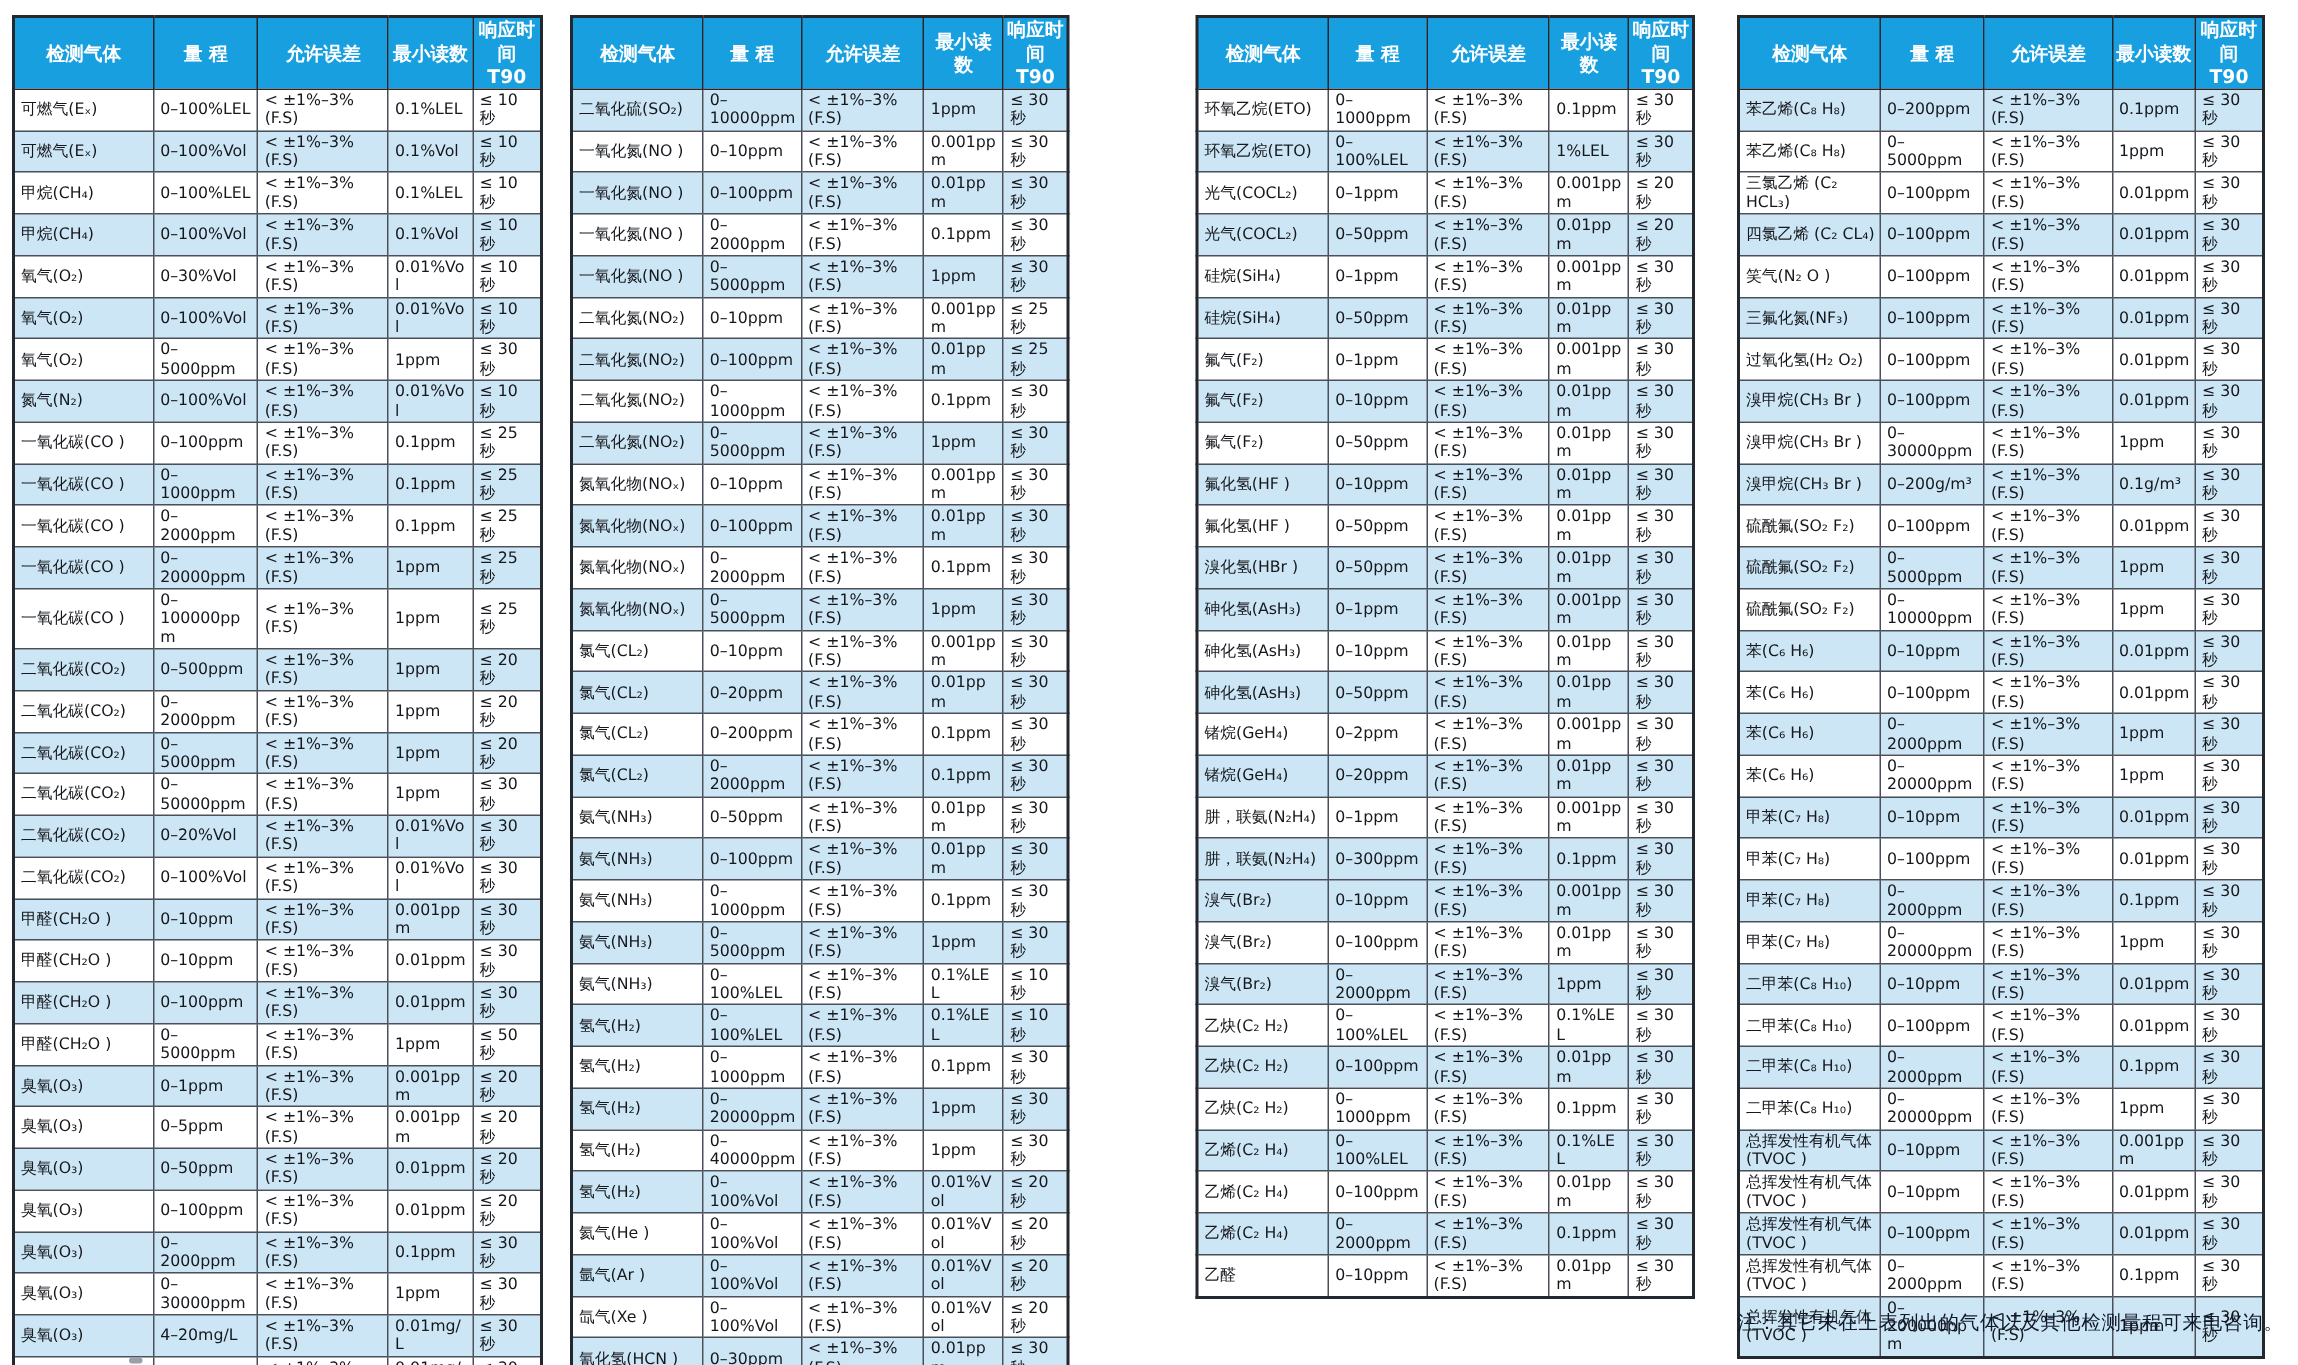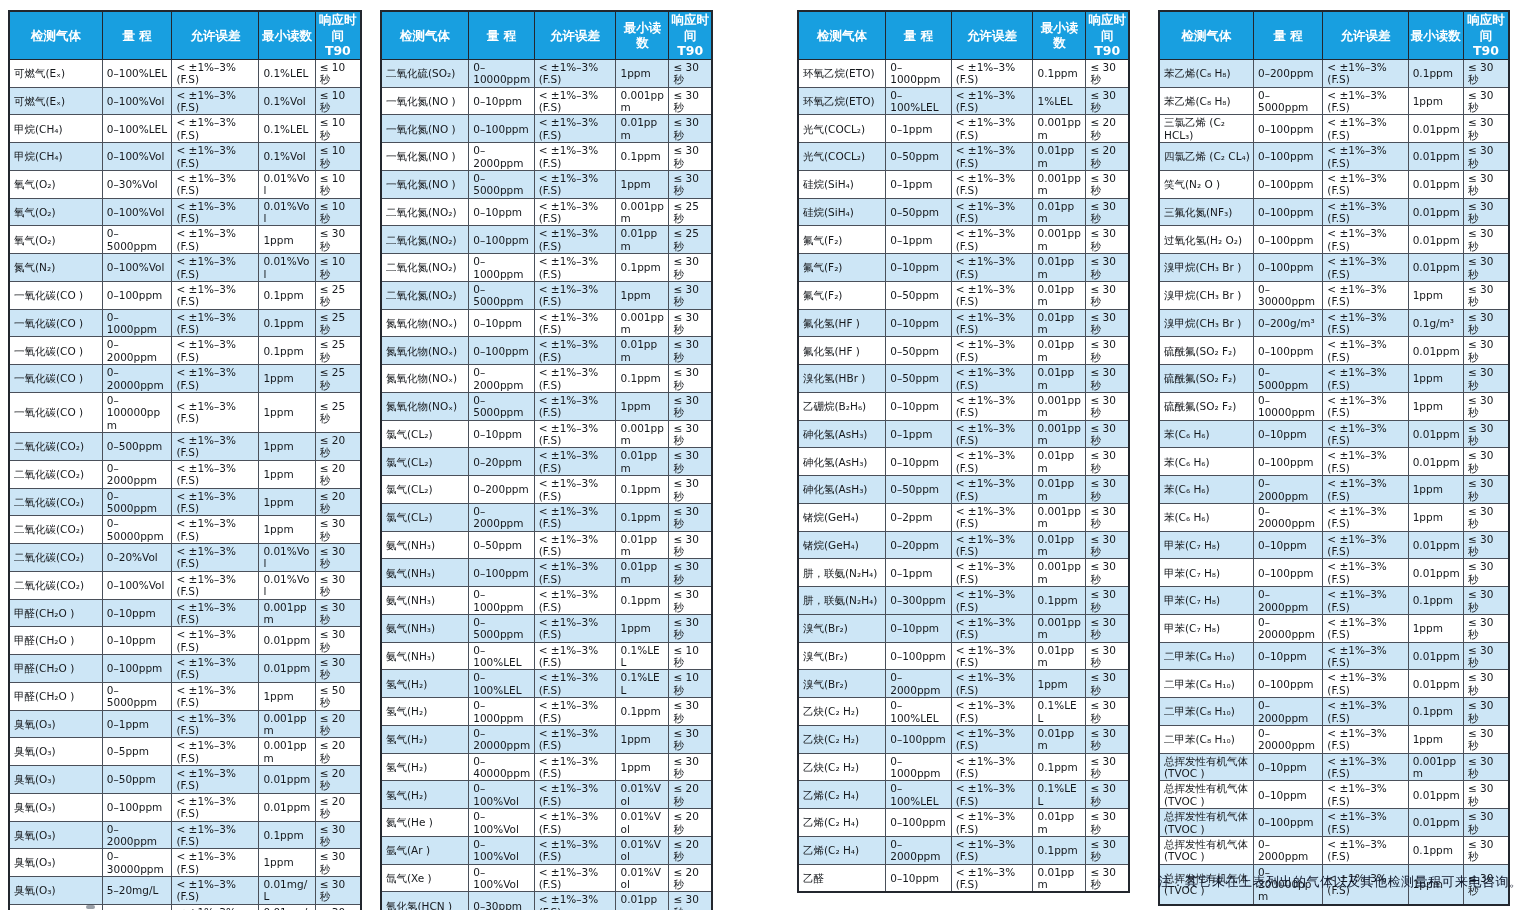--- a/index.html
+++ b/index.html
@@ -269,21 +269,21 @@
       </tr>
       <tr>
         <td>臭氧(O₃)</td>
         <td>0–30000ppm</td>
         <td>&lt; ±1%–3%(F.S)</td>
         <td>1ppm</td>
         <td>≤ 30 秒</td>
       </tr>
       <tr class="alt">
         <td>臭氧(O₃)</td>
-        <td>5–20mg/L</td>
+        <td>4–20mg/L</td>
         <td>&lt; ±1%–3%(F.S)</td>
         <td>0.01mg/L</td>
         <td>≤ 30 秒</td>
       </tr>
       <tr>
         <td>臭氧水(O₃)</td>
         <td>0–20mg/L</td>
         <td>&lt; ±1%–3%(F.S)</td>
         <td>0.01mg/L</td>
         <td>≤ 30 秒</td>
@@ -626,27 +626,20 @@
         <td>0.01ppm</td>
         <td>≤ 30 秒</td>
       </tr>
       <tr class="alt">
         <td>溴化氢(HBr )</td>
         <td>0–50ppm</td>
         <td>&lt; ±1%–3%(F.S)</td>
         <td>0.01ppm</td>
         <td>≤ 30 秒</td>
       </tr>
-      <tr>
-        <td>乙硼烷(B₂H₆)</td>
-        <td>0–10ppm</td>
-        <td>&lt; ±1%–3%(F.S)</td>
-        <td>0.001ppm</td>
-        <td>≤ 30 秒</td>
-      </tr>
       <tr class="alt">
         <td>砷化氢(AsH₃)</td>
         <td>0–1ppm</td>
         <td>&lt; ±1%–3%(F.S)</td>
         <td>0.001ppm</td>
         <td>≤ 30 秒</td>
       </tr>
       <tr>
         <td>砷化氢(AsH₃)</td>
         <td>0–10ppm</td>

